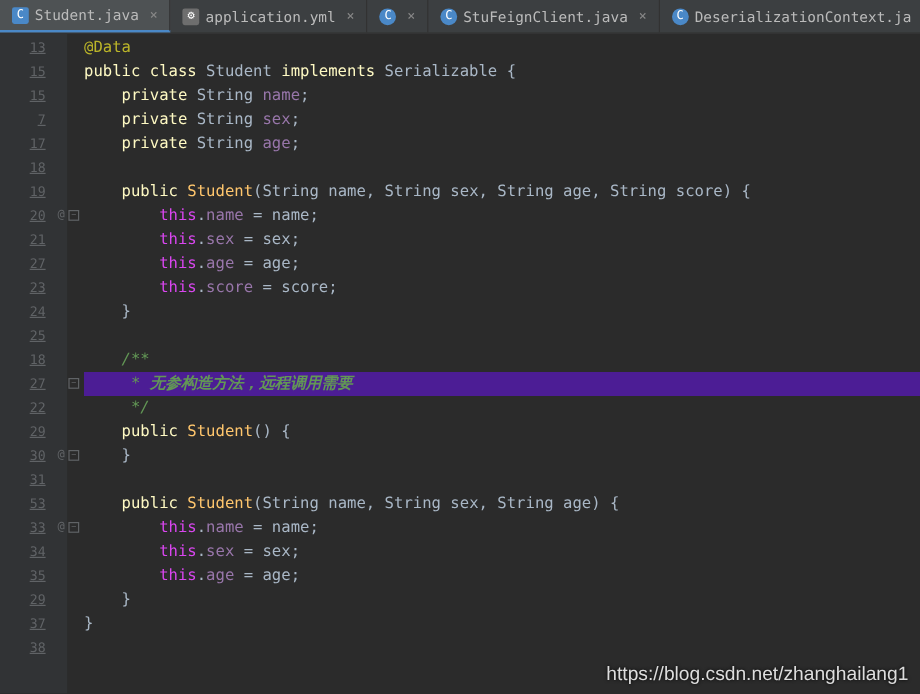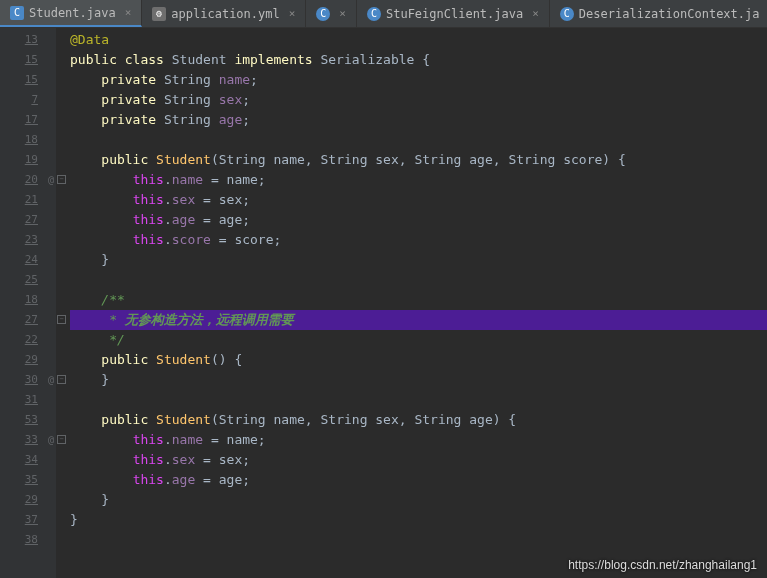--- a/index.html
+++ b/index.html
@@ -112,21 +112,21 @@
 .com { color: #629755; font-style: italic; }
 .com-bold { color: #629755; font-style: italic; font-weight: bold; }
 .this { color: #d946ef; }
 .fn { color: #ffc66d; }
 .op { color: #a9b7c6; }
 .watermark {
   position: absolute;
   bottom: 6px;
   right: 10px;
   color: #ddd;
-  font-size: 12px;
+  font-size: 16px;
   font-family: Arial, sans-serif;
   text-shadow: 0 0 3px #000;
   margin-top: 28px;
 }
 </style>
 </head>
 <body>
 
 <div class="tab-bar" id="tab-bar">
     <div class="tab active">

